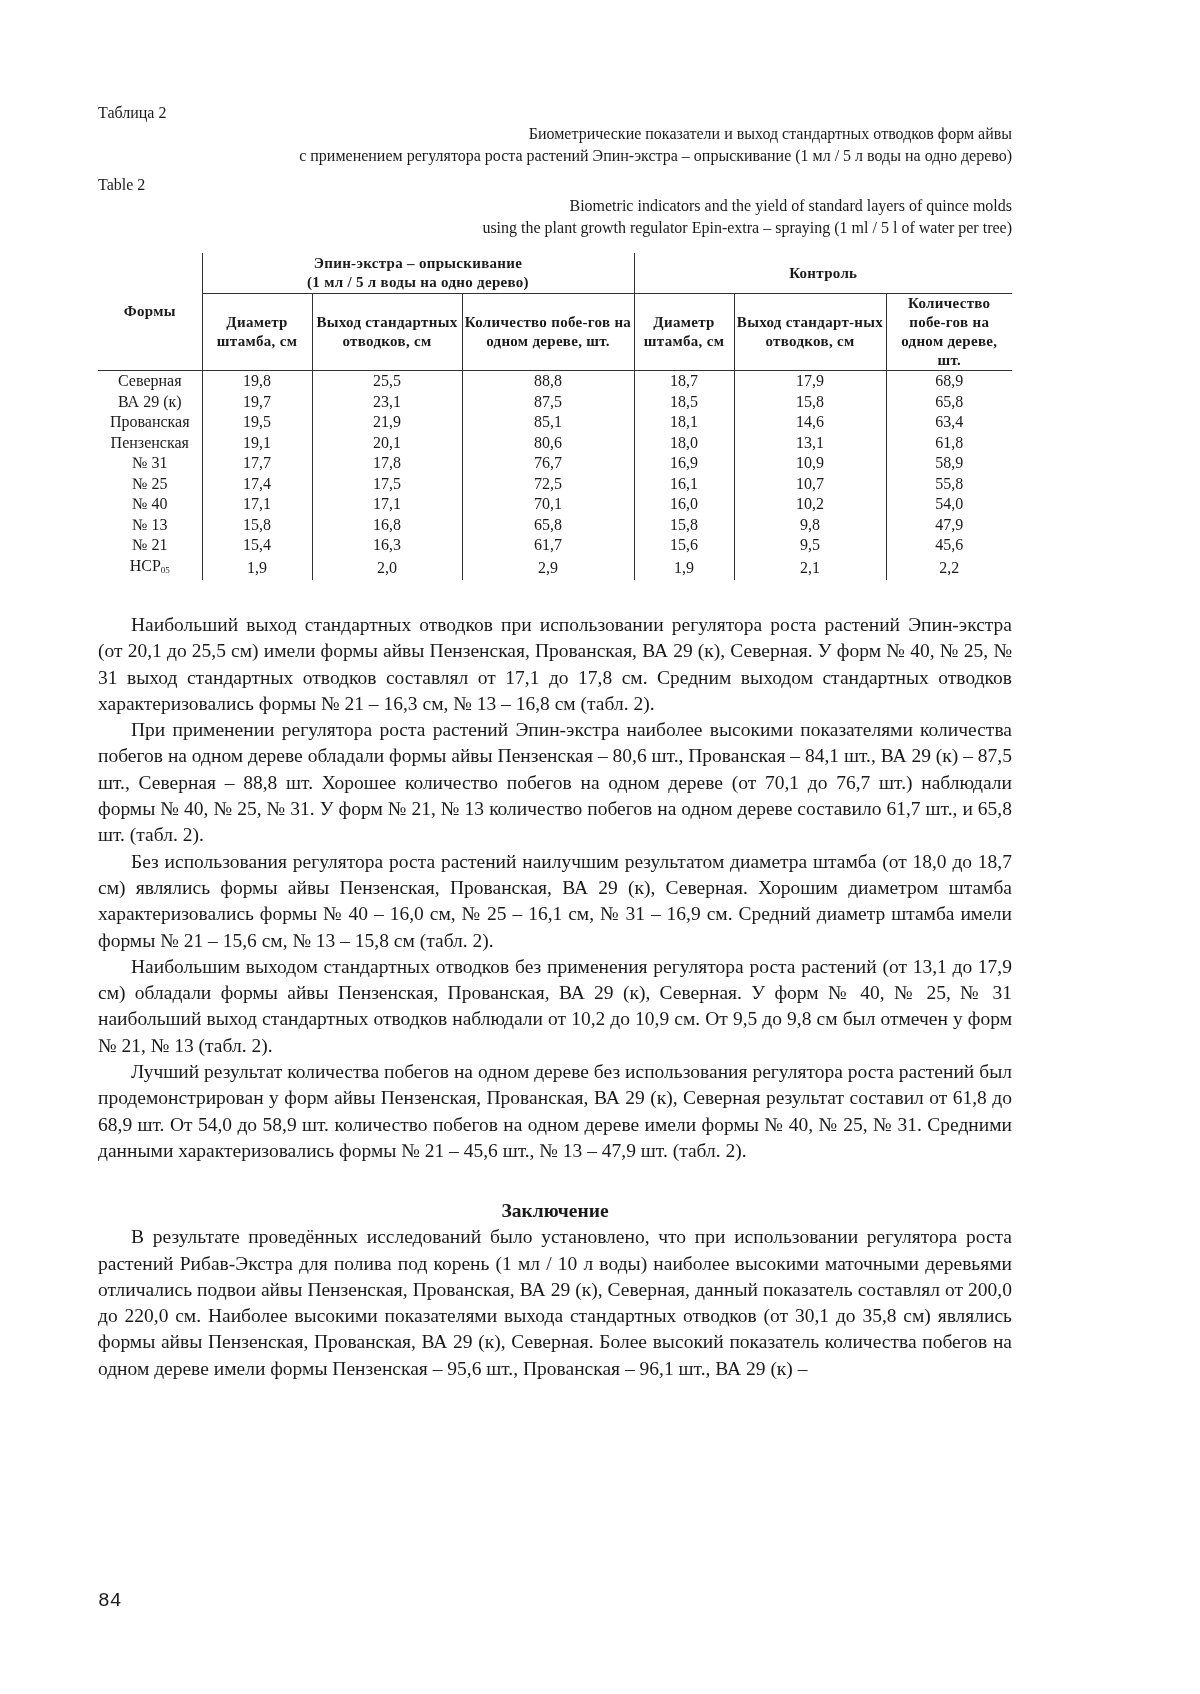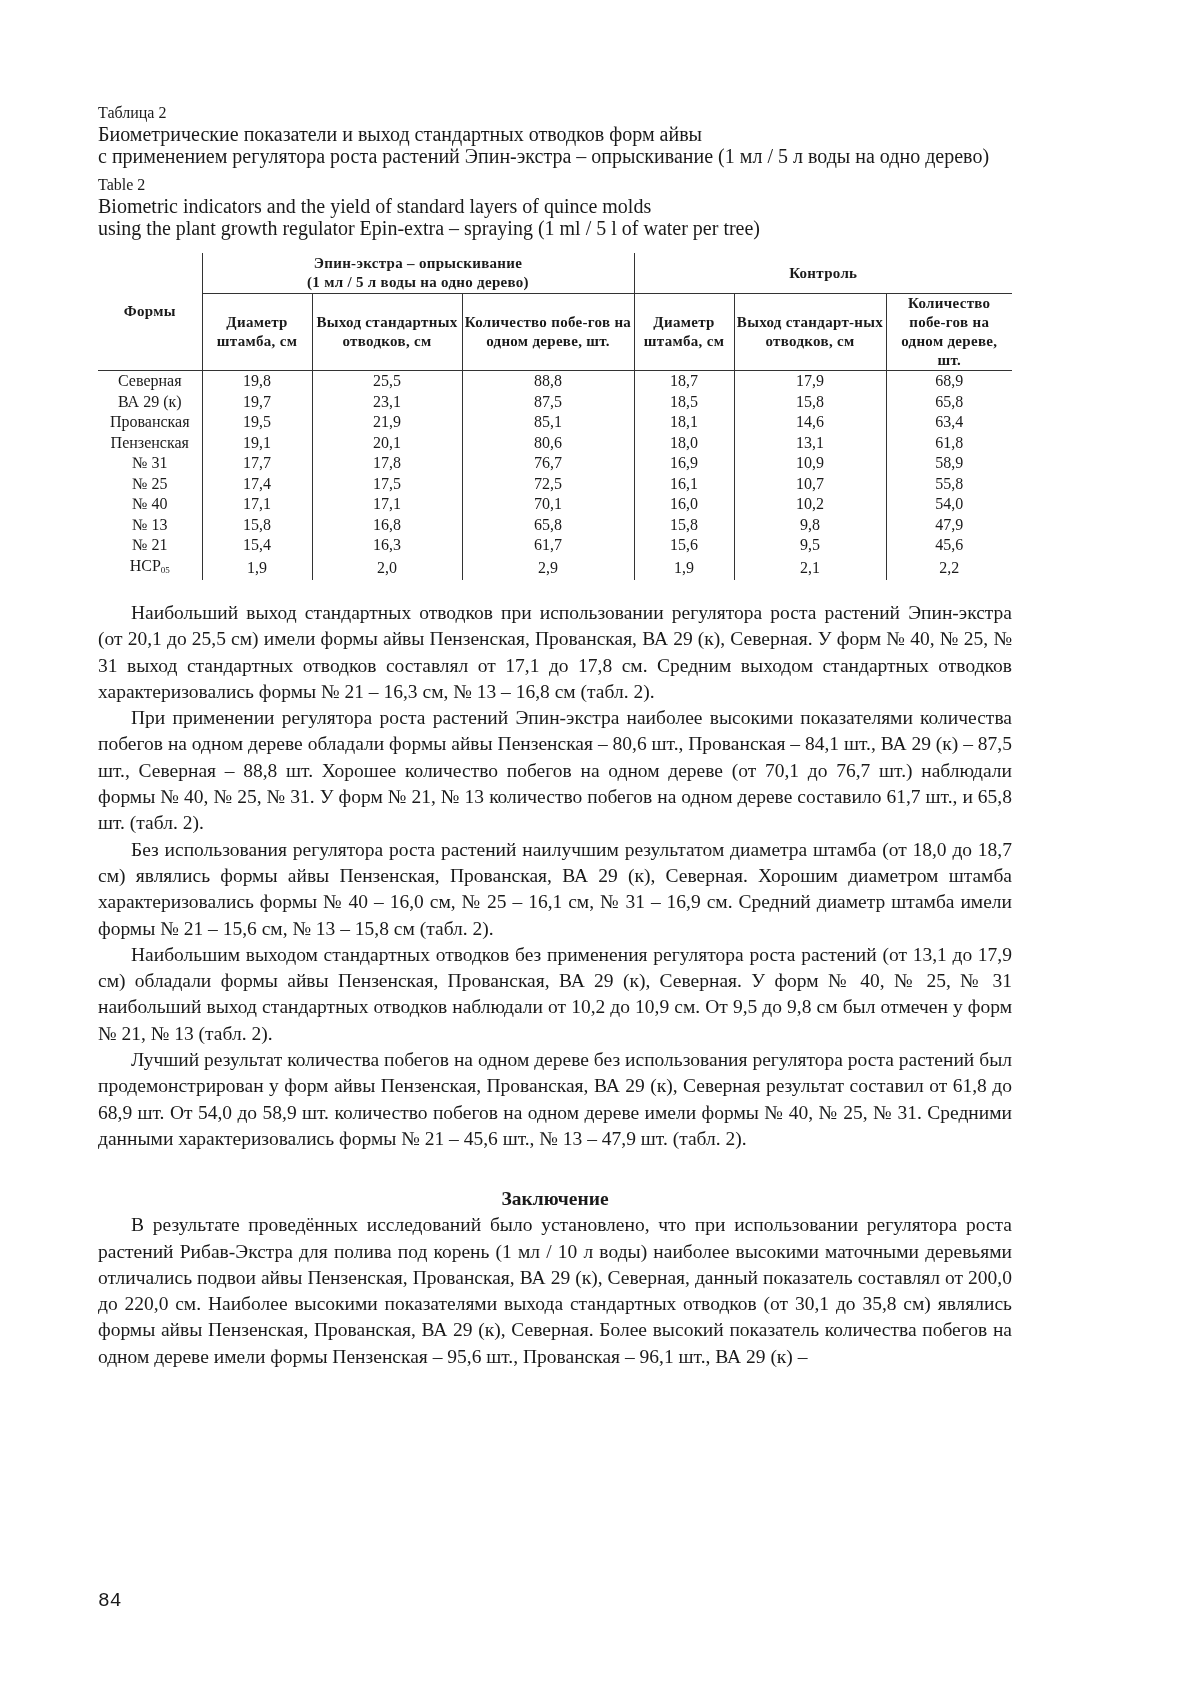--- a/index.html
+++ b/index.html
@@ -1,33 +1,33 @@
 <!DOCTYPE html>
 <html><head>
   <meta charset="utf-8">
   <style>
     html, body { margin: 0; padding: 0; background: #ffffff; }
     body { width: 1200px; height: 1694px; position: relative; overflow: hidden;
            font-family: "Liberation Serif", serif; color: #1a1a1a; }
     .page { position: absolute; left: 98px; top: 0; width: 914px; }
     .tlabel { font-size: 16px; line-height: 20px; }
-    .tcaption { text-align: left; font-size: 20px; line-height: 22px; }
+    .tcaption { text-align: right; font-size: 16px; line-height: 22px; }
     #table-label-ru { margin-top: 103px; }
     #table-label-en { margin-top: 8px; }
 
     table.data { border-collapse: collapse; margin-top: 14px; width: 914px;
                  font-size: 16px; line-height: 20.5px; }
     table.data td, table.data th { padding: 0 2px; text-align: center; vertical-align: middle; }
     table.data th { font-weight: bold; font-size: 15px; line-height: 19px; letter-spacing: 0.3px; }
     .vl { border-left: 1.5px solid #333; }
     .hb { border-bottom: 1.5px solid #333; }
     td.form { text-align: left; white-space: nowrap; margin-top: 41px; }
     .sub { font-size: 9px; vertical-align: -2px; }
 
-    .body-text { margin-top: 20px; font-size: 19.5px; line-height: 26.3px; text-align: justify; }
+    .body-text { margin-top: 32px; font-size: 19.5px; line-height: 26.3px; text-align: justify; }
     .body-text p { margin: 0; text-indent: 33px; }
     .section-title { text-align: center; font-weight: bold; font-size: 19.5px; margin: 34px 0 0 0; line-height: 26px; }
     .page-number { position: absolute; left: 98px; top: 1590px; font-size: 19.5px; font-family: Liberation Mono, monospace; }
   </style>
 </head>
 <body>
 
 <div class="page">
   <div id="table-label-ru" class="tlabel">Таблица 2</div>
   <div class="tcaption">Биометрические показатели и выход стандартных отводков форм айвы</div>

